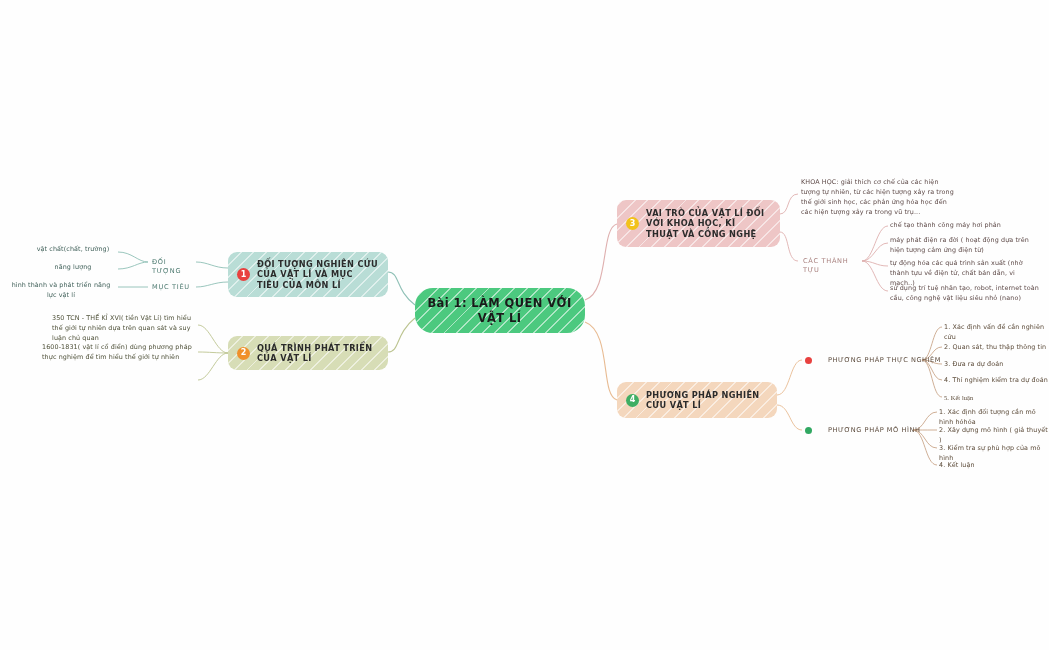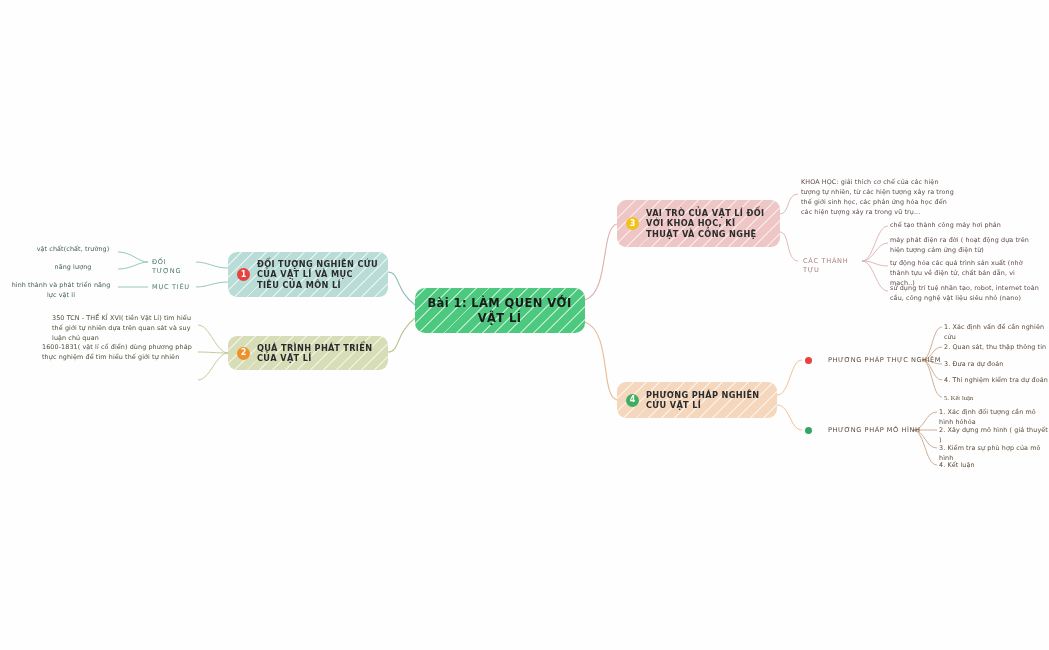--- a/index.html
+++ b/index.html
@@ -54,21 +54,21 @@
     margin-right: 7px;
     z-index: 2;
     line-height: 1;
   }
 
   
   #central {
     left: 415px; top: 288px;
     width: 170px; height: 45px;
     background: #4cc97f;
-    border-radius: 10px;
+    border-radius: 18px;
     justify-content: center;
   }
   #central .label {
     color: #1a1a1a;
     font-size: 11.5px;
     text-align: center;
     letter-spacing: 0.4px;
   }
 
   

